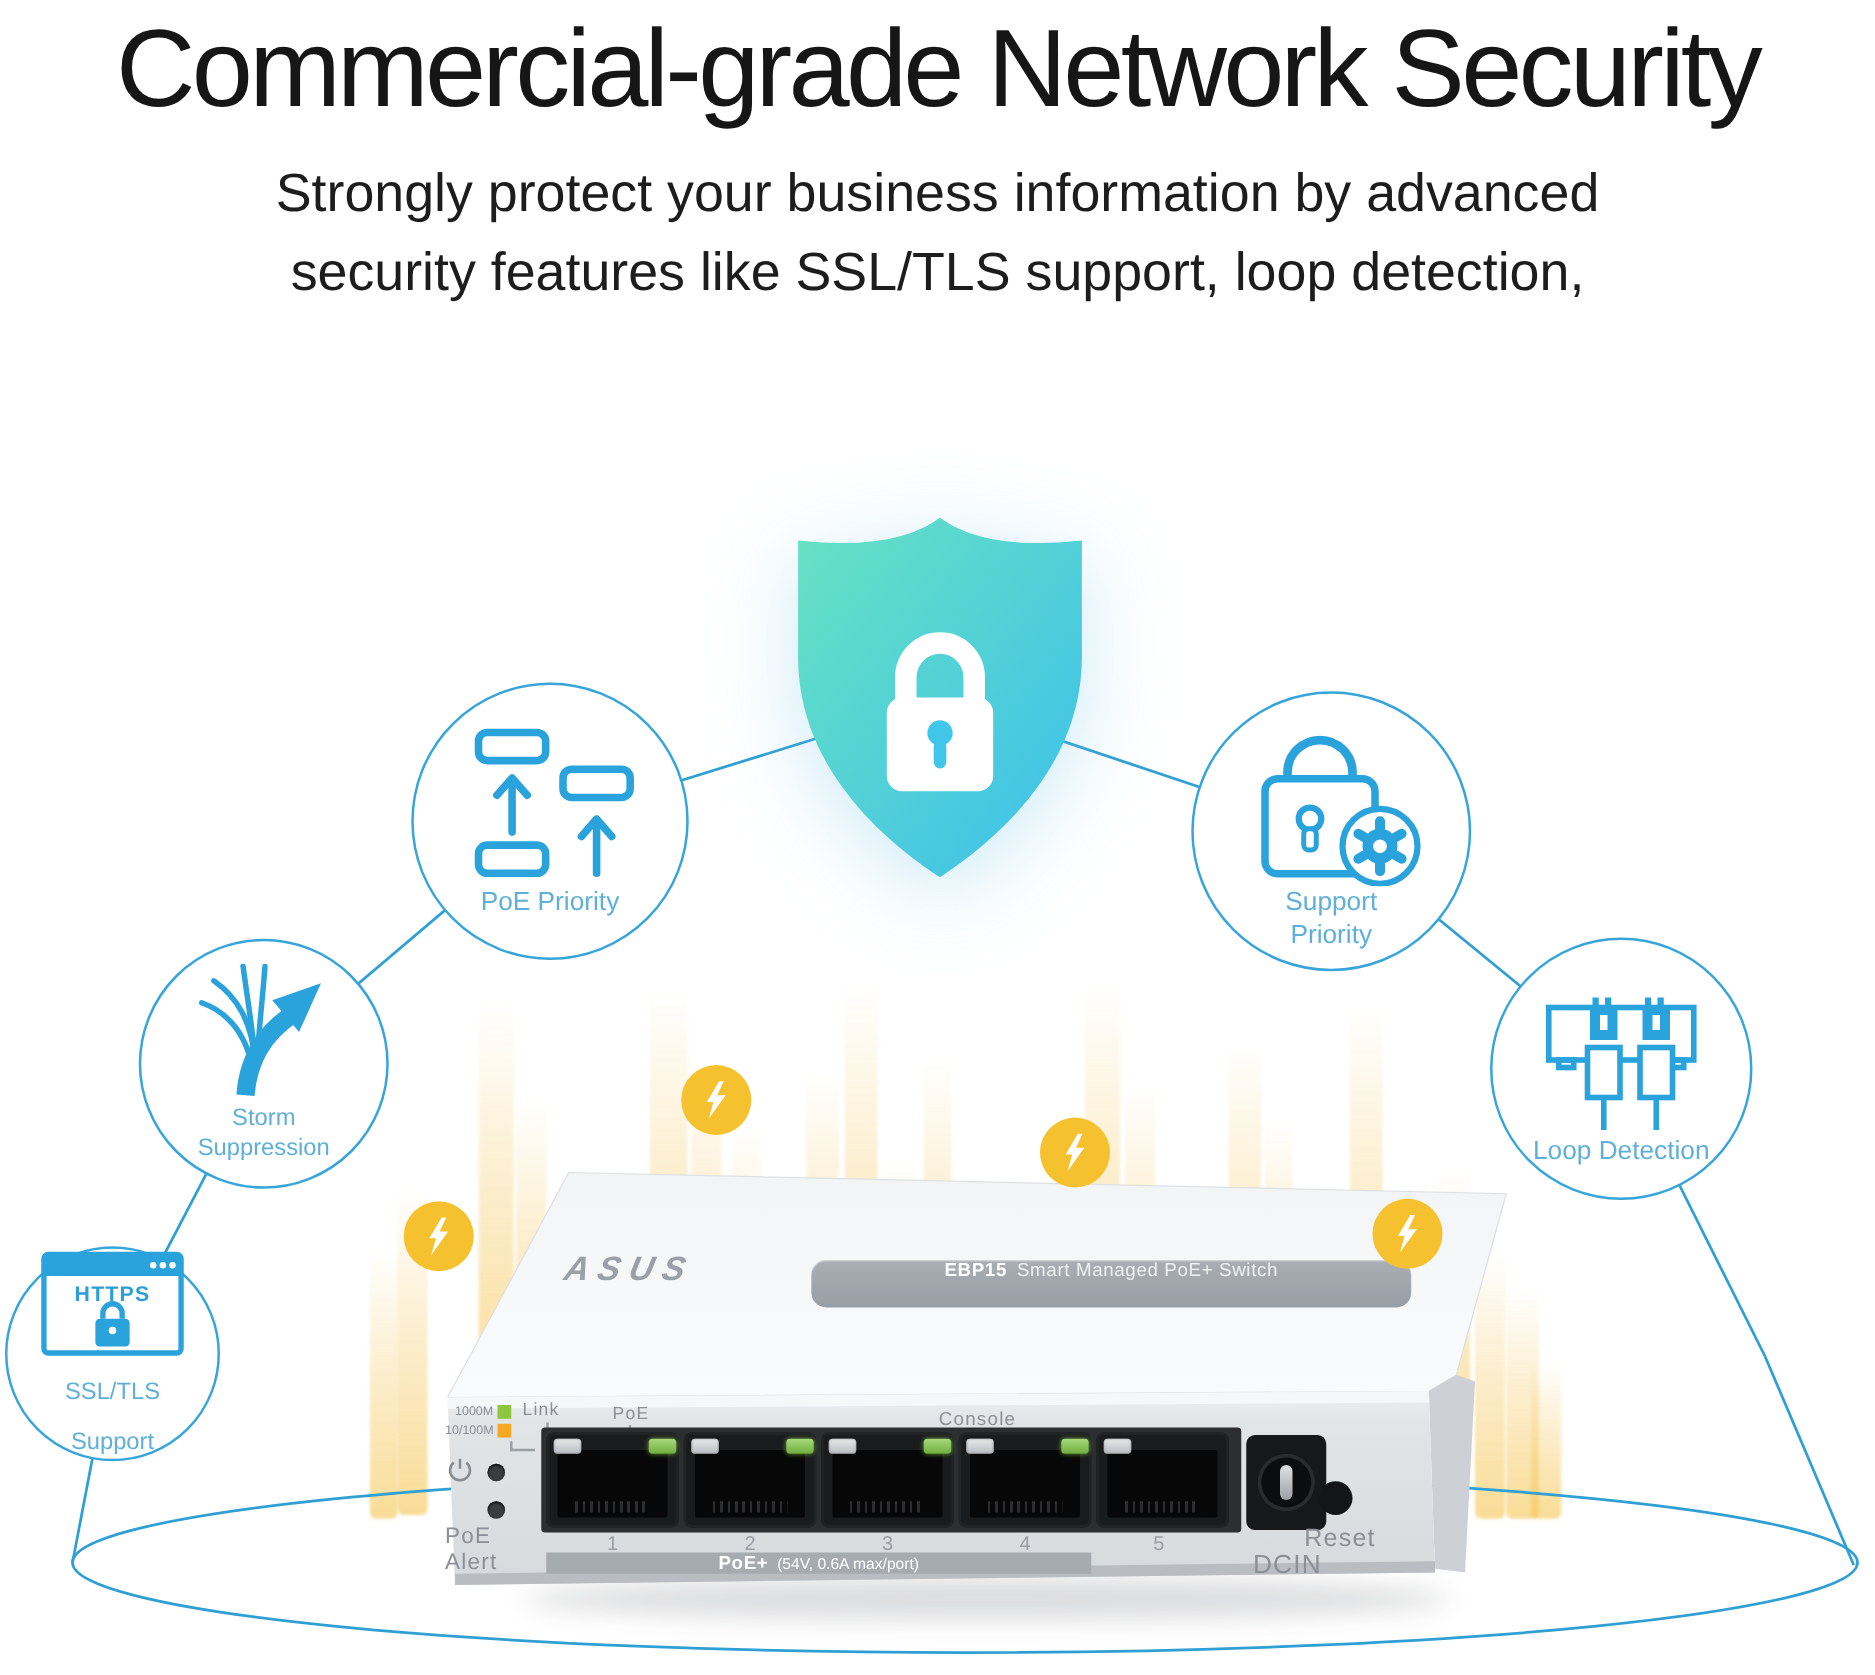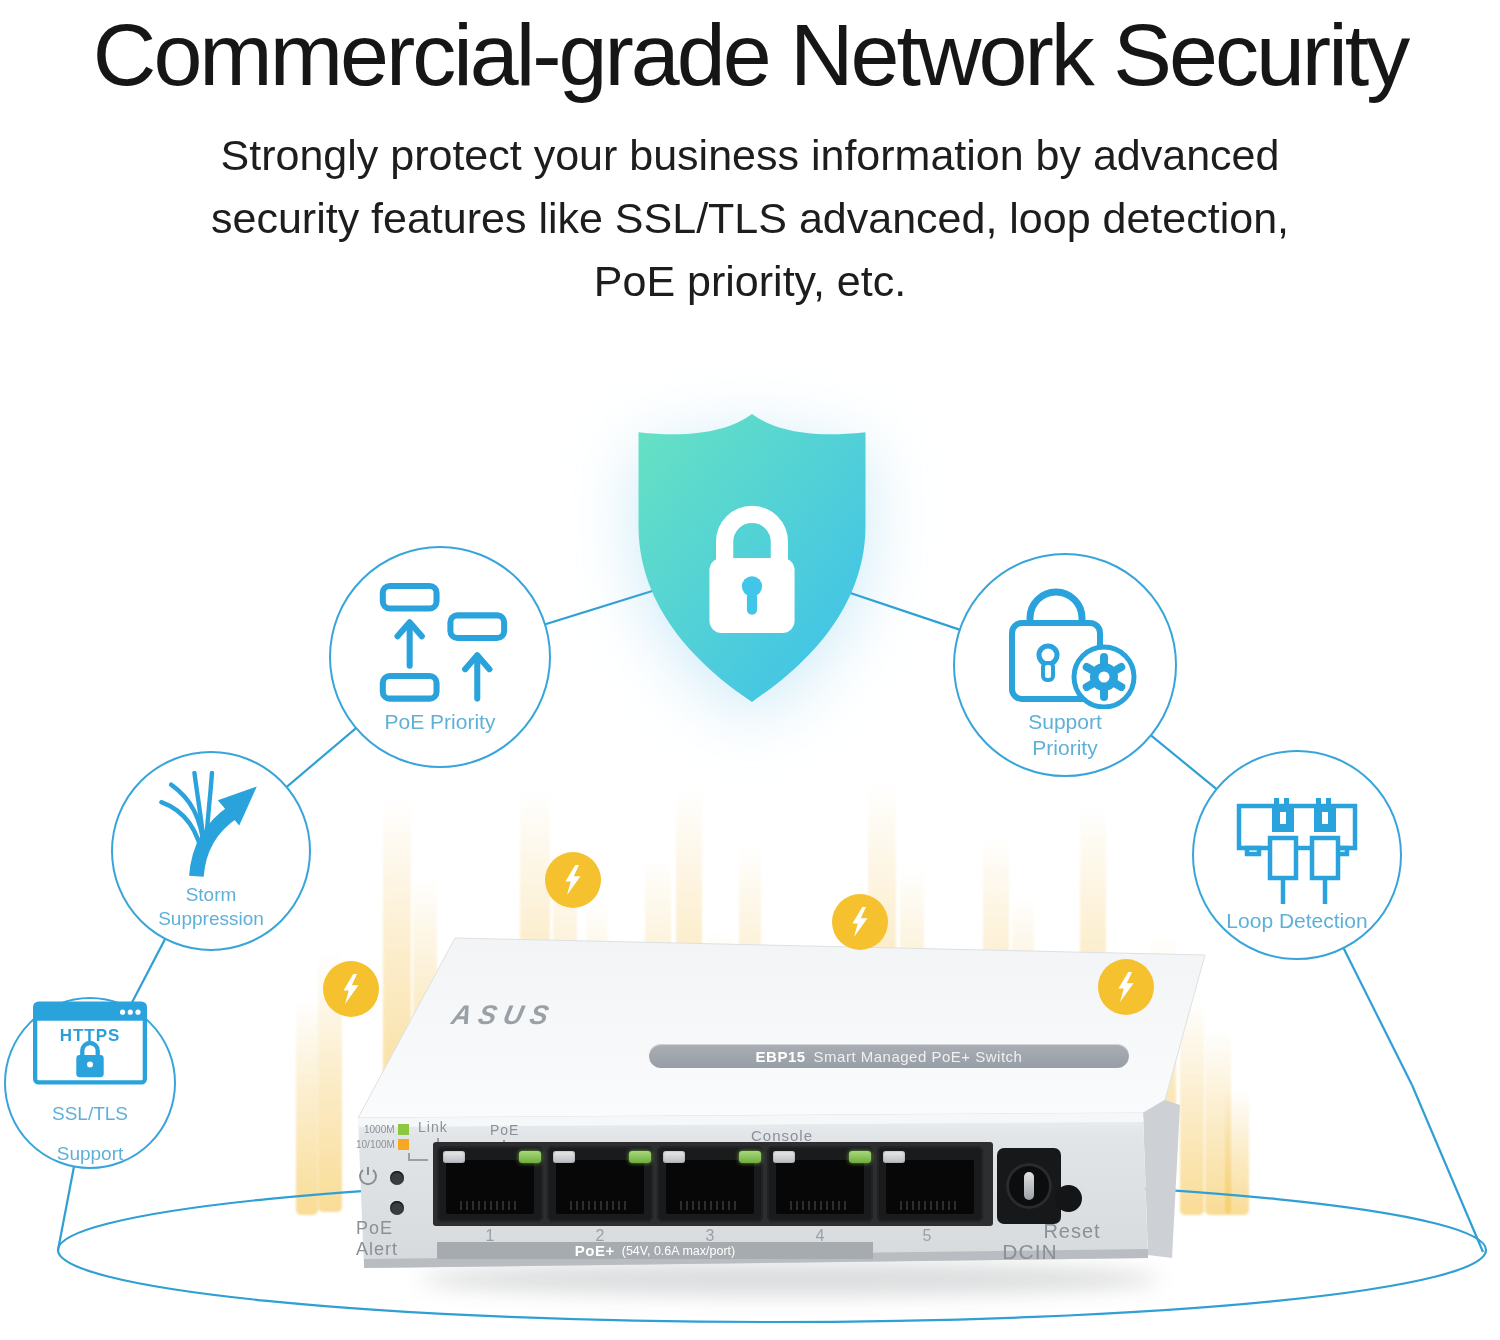--- a/index.html
+++ b/index.html
@@ -33,23 +33,23 @@
 
   
   .bolt{position:absolute;width:56px;height:56px;border-radius:50%;background:#f6c12e;z-index:5;
         display:flex;align-items:center;justify-content:center;}
 
   
   #switch-body{left:340px;top:915px;z-index:4;}
   .on-switch{z-index:4;}
   .brand{left:452px;top:1000px;font-size:27px;font-weight:700;font-style:italic;color:#9aa0a6;
          letter-spacing:7px;transform:skewX(-12deg);}
-  .badge-pill{left:649px;top:1008px;width:480px;height:24px;border-radius:12px;
-              background:linear-gradient(#a9aeb4,#989ea5);display:flex;align-items:center;justify-content:center;
-              box-shadow:inset 0 1px 1px rgba(255,255,255,.5);margin-top:36px;}
+  .badge-pill{left:649px;top:1008px;width:480px;height:38px;border-radius:12px;
+              background:linear-gradient(#a9aeb4,#989ea5);display:flex;align-items:flex-start;justify-content:center;
+              box-shadow:inset 0 1px 1px rgba(255,255,255,.5);}
   .badge-pill .model{color:#ffffff;font-weight:700;font-size:15px;letter-spacing:.5px;}
   .badge-pill .name{color:#eef0f2;font-weight:400;font-size:15px;margin-left:8px;letter-spacing:.5px;}
 
   .panel-label{color:#8b9097;font-weight:400;}
   .legend-row{display:flex;align-items:center;gap:3px;}
   .legend-text{font-size:10px;color:#8b9097;}
   .legend-sq{width:11px;height:11px;display:inline-block;}
   .legend-green{background:#8dc63f;}
   .legend-amber{background:#f7a823;}
 
@@ -83,22 +83,21 @@
                  background:rgba(40,45,50,.16);filter:blur(10px);z-index:3;}
 </style>
 </head>
 <body>
 
 <div id="canvas">
 
   <div class="abs title">Commercial-grade Network Security</div>
   <div class="abs subtitle">
     <div>Strongly protect your business information by advanced</div>
-    <div>security features like SSL/TLS advanced, loop detection,</div>
-    <div>PoE priority, etc.</div>
+    <div>security features like SSL/TLS support, loop detection,</div>
   </div>
 
   <div>
     <div class="bar" style="left:296px;top:1000px;width:22px;height:215px;"></div>
     <div class="bar" style="left:318px;top:950px;width:24px;height:262px;"></div>
     <div class="bar" style="left:383px;top:800px;width:28px;height:330px;"></div>
     <div class="bar" style="left:413px;top:878px;width:24px;height:255px;"></div>
     <div class="bar" style="left:468px;top:947px;width:22px;height:185px;"></div>
     <div class="bar" style="left:520px;top:790px;width:30px;height:340px;"></div>
     <div class="bar" style="left:553px;top:848px;width:24px;height:285px;"></div>

